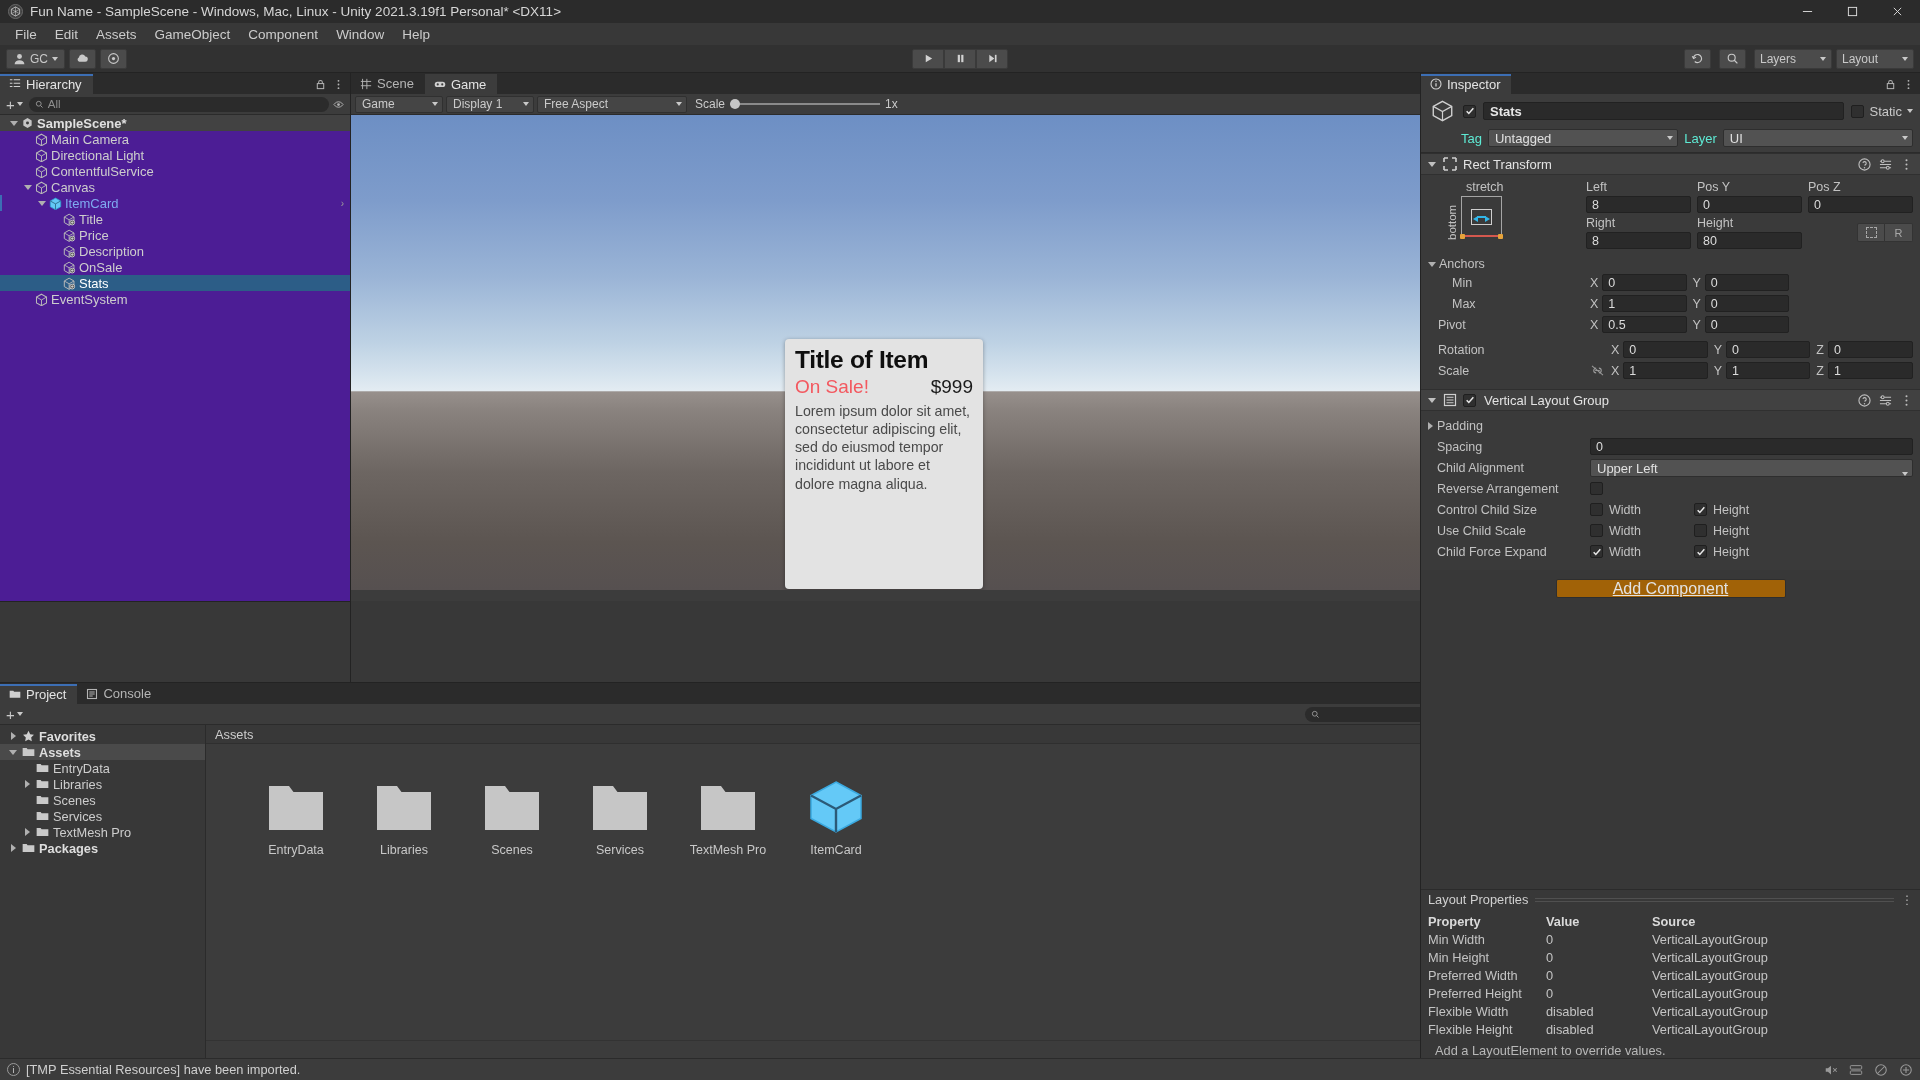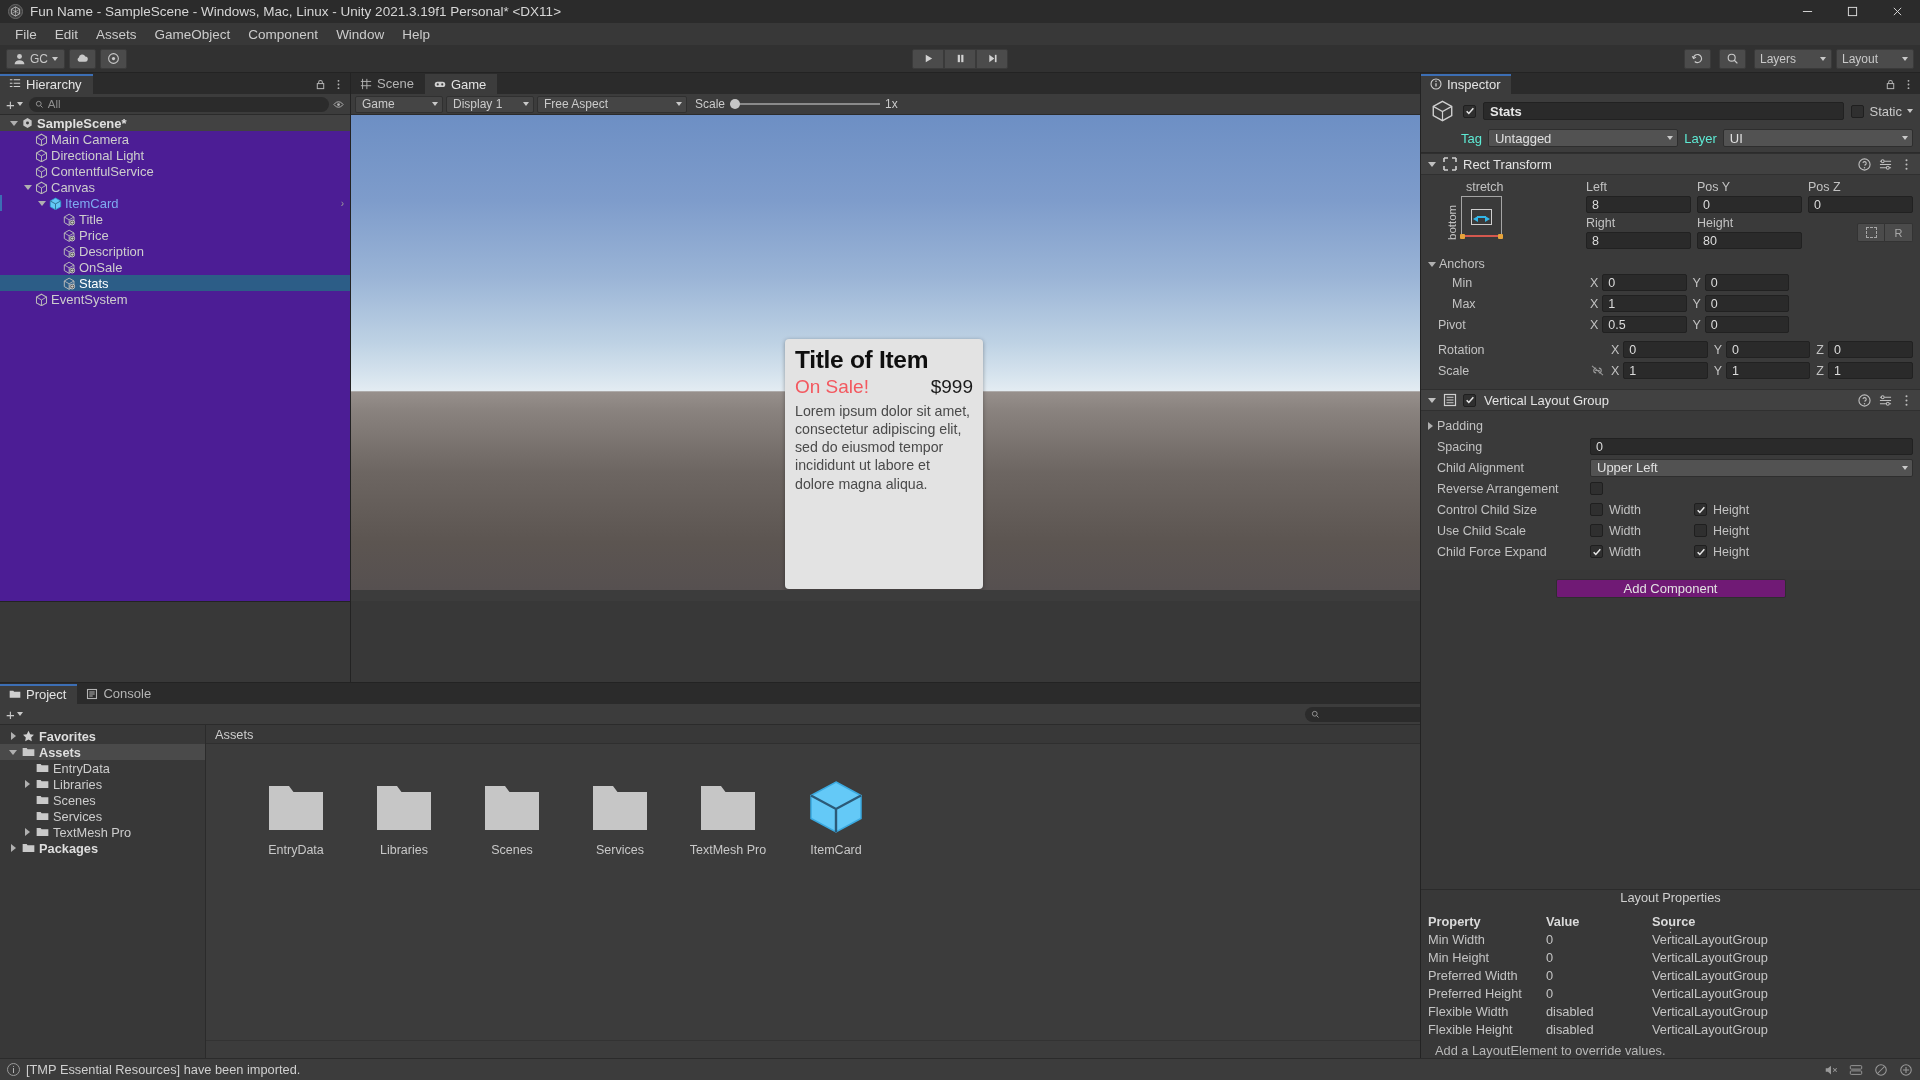--- a/index.html
+++ b/index.html
@@ -247,24 +247,24 @@
   .prop-row .pl { width: 162px; font-size: 12.5px; color: #c2c2c2; flex: 0 0 162px; display: flex; align-items: center; gap: 4px; }
   .prop-row .pv { flex: 1; display: flex; align-items: center; gap: 6px; min-width: 0; }
   .xy-group { display: flex; align-items: center; gap: 4px; flex: 1; min-width: 0; }
   .xy-group .axis { font-size: 12.5px; color: #c2c2c2; }
   .xy-group .finput { flex: 1; min-width: 0; }
   .link-icon { width: 15px; display: flex; align-items: center; justify-content: center; }
   .link-icon svg { width: 13px; height: 11px; }
 
   .cbl { display: flex; align-items: center; gap: 6px; font-size: 12.5px; color: #c2c2c2; width: 98px; }
   .addcomp-wrap { display: flex; justify-content: center; padding: 9px 0 10px; background: #383838; }
-  .addcomp { width: 230px; height: 19px; background: #701a75; border: 1px solid #2e2e2e; border-radius: 2px; display: flex; align-items: center; justify-content: center; font-size: 13px; color: #e2e2e2; }
+  .addcomp { width: 230px; height: 19px; background: #a16207; border: 1px solid #2e2e2e; border-radius: 2px; display: flex; align-items: center; justify-content: center; font-size: 16px; color: #e2e2e2; text-decoration: underline; }
 
   .layoutprops { border-top: 1px solid #2b2b2b; background: #383838; }
-  .lp-header { height: 19px; display: flex; align-items: center; gap: 7px; padding: 0 7px; font-size: 12.8px; color: #d0d0d0; flex-direction: column; }
+  .lp-header { height: 19px; display: flex; align-items: center; gap: 7px; padding: 0 7px; font-size: 12.8px; color: #d0d0d0; }
   .lp-header .rule { flex: 1; border-top: 1px solid #505050; border-bottom: 1px solid #505050; height: 4px; }
   .lp-header .dots { color: #b4b4b4; font-size: 12px; }
   .lp-table { padding: 3px 0 0 7px; }
   .lp-row { display: flex; font-size: 12.8px; height: 18px; align-items: center; }
   .lp-row.head { font-weight: bold; color: #dadada; }
   .lp-row .c1 { width: 118px; flex: 0 0 118px; }
   .lp-row .c2 { width: 106px; flex: 0 0 106px; }
   .lp-row .c3 { flex: 1; }
   .lp-note { font-size: 12.8px; color: #b8b8b8; padding: 5px 0 0 7px; }
 
@@ -1207,21 +1207,21 @@
         </div>
         <div class="prop-row">
           <div class="pl" style="padding-left:9px;">Spacing</div>
           <div class="pv">
             <div class="finput" style="flex:1;">0</div>
           </div>
         </div>
         <div class="prop-row">
           <div class="pl" style="padding-left:9px;">Child Alignment</div>
           <div class="pv">
-            <div class="dropdown" style="flex:1;">
+            <div class="dropdown" style="flex:1;align-items:flex-end;">
               <span>Upper Left</span>
               <span class="caret"></span>
             </div>
           </div>
         </div>
         <div class="prop-row">
           <div class="pl" style="padding-left:9px;">Reverse Arrangement</div>
           <div class="pv">
             <div class="cb"></div>
           </div>

